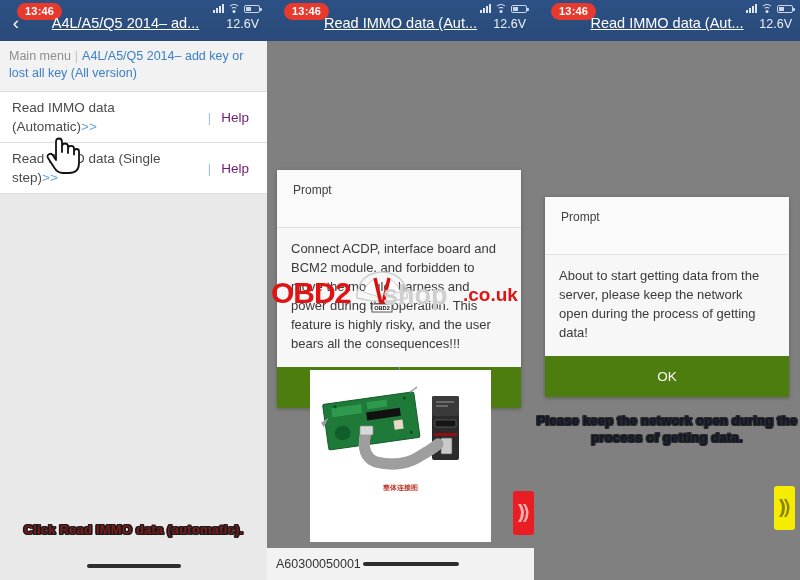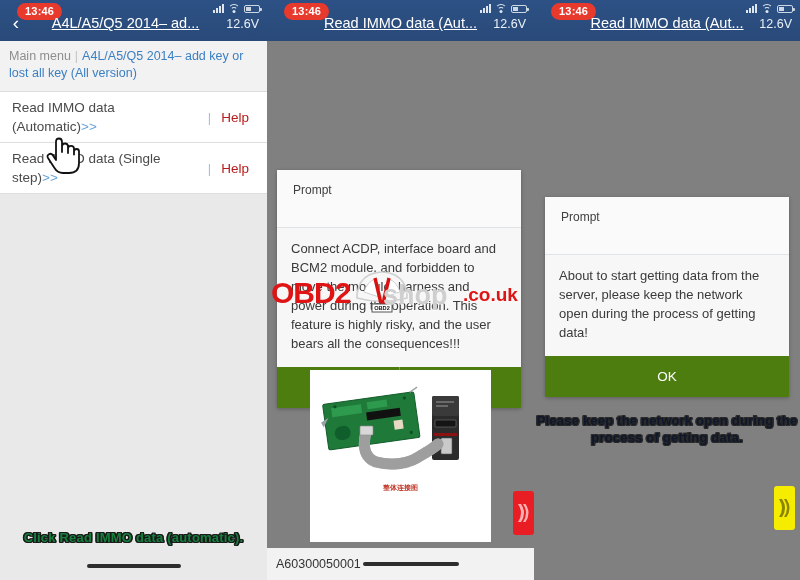--- a/index.html
+++ b/index.html
@@ -107,41 +107,41 @@
     flex: 1;
     font-size: 13.5px; line-height: 19px; color: #4a4a4a;
     padding-right: 8px;
   }
   .list-row .lbl .chev { color: #6aa3d8; }
   .list-row .help-wrap {
     display: flex; align-items: center; gap: 10px;
     padding-right: 18px;
   }
   .vsep { color: #9fc2e2; font-size: 13px; }
-  .help { color: #b91c1c; font-size: 13.5px; }
+  .help { color: #701a75; font-size: 13.5px; }
 
   .panel1-body { background: #e9e9e9; height: calc(580px - 41px); position: relative; }
 
   
   .hand-cursor {
     position: absolute; left: 46px; top: 92px;
     width: 34px; height: 42px; z-index: 40;
     pointer-events: none;
   }
 
   
   .caption {
     position: absolute; left: 0; right: 0;
     text-align: center;
     font-size: 13px; font-weight: bold; line-height: 17px;
     letter-spacing: .2px;
   }
   .caption-white {
-    bottom: 34px;
-    color: #15803d;
+    bottom: 42px;
+    color: #7f1d1d;
     text-shadow:
       -1.2px -1.2px 0 #1a1a1a, 1.2px -1.2px 0 #1a1a1a,
       -1.2px  1.2px 0 #1a1a1a, 1.2px  1.2px 0 #1a1a1a,
        0 -1.4px 0 #1a1a1a, 0 1.4px 0 #1a1a1a,
       -1.4px 0 0 #1a1a1a, 1.4px 0 0 #1a1a1a;
   }
   .caption-red {
     color: #0f172a;
     text-shadow:
       -1.2px -1.2px 0 #2a2a2a, 1.2px -1.2px 0 #2a2a2a,

